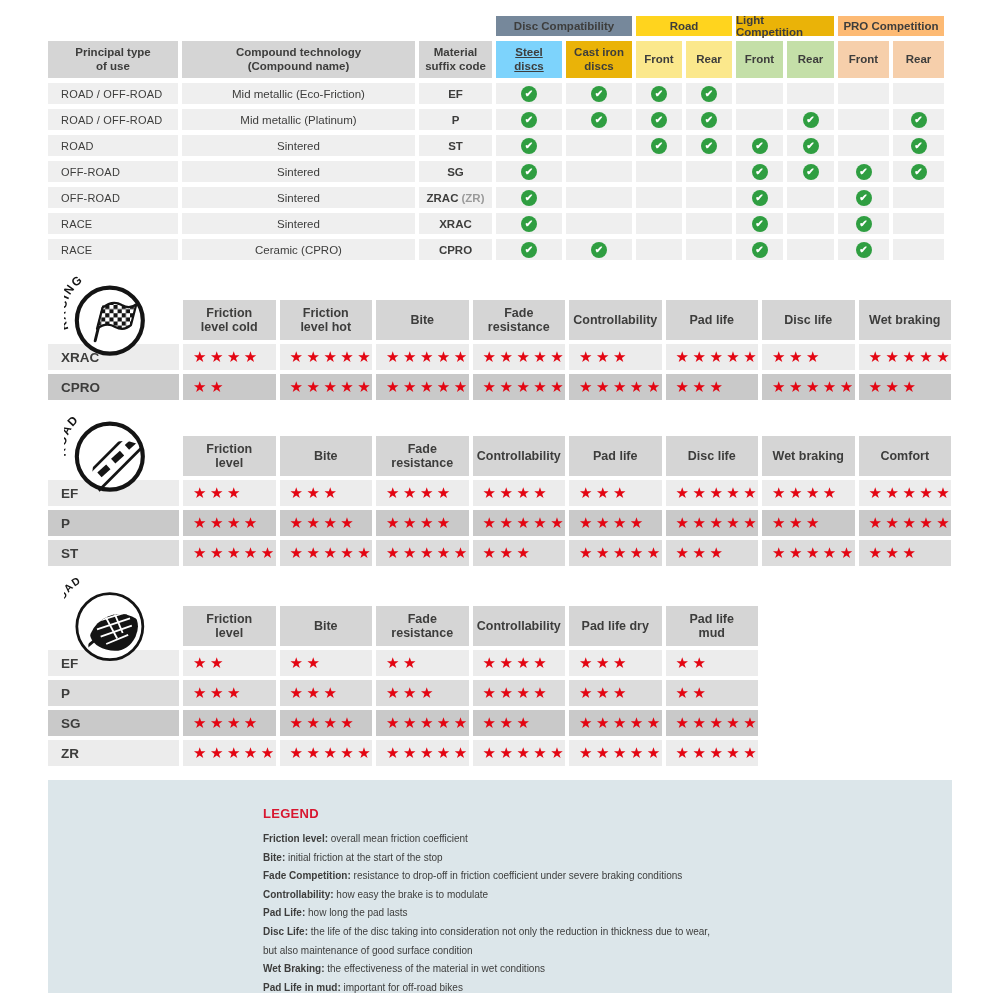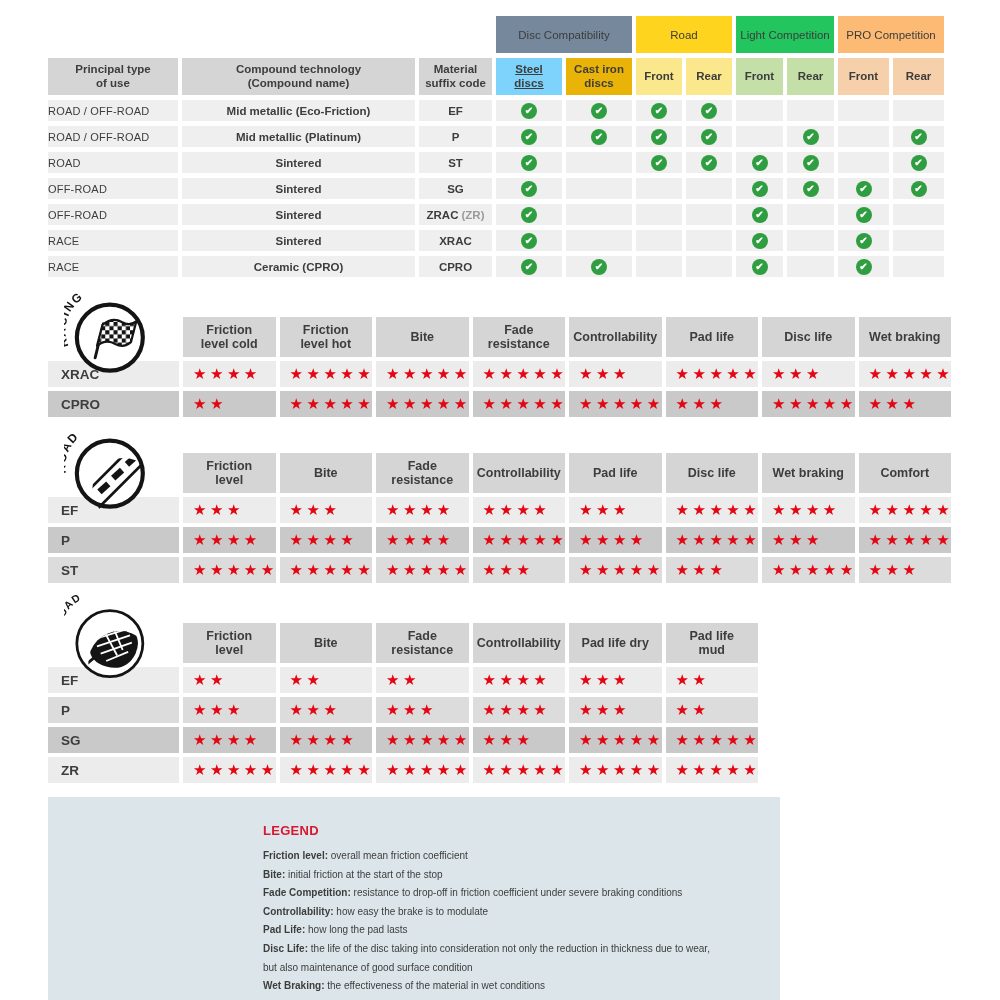--- a/index.html
+++ b/index.html
@@ -4,29 +4,29 @@
 <style>
   html,body{margin:0;padding:0}
   body{width:1000px;height:1000px;overflow:hidden;background:#fff;
        font-family:"Liberation Sans",sans-serif;color:#3d3d3c}
   .page{padding:16px 48px 0;box-sizing:border-box}
 
   
   .compat{display:grid;grid-template-columns:130px 233px 73px 66px 66px 46px 46px 47px 47px 51px 51px;
           column-gap:4px;row-gap:5px}
   .gspacer{height:20px}
-  .ghead{height:37px;display:flex;align-items:center;justify-content:center;
-         font-size:11.5px;font-weight:normal;grid-column:span 2}
+  .ghead{height:20px;display:flex;align-items:center;justify-content:center;
+         font-size:11.5px;font-weight:bold;grid-column:span 2}
   .chead,.scol{height:37px;display:flex;align-items:center;justify-content:center;
          text-align:center;font-size:11.5px;font-weight:bold;line-height:1.18;white-space:pre-line}
   .chead{background:#d5d5d5}
   .c{background:#efefef;height:21px;display:flex;align-items:center;justify-content:center;
      font-size:11px}
-  .c.use{justify-content:flex-start;padding-left:0;letter-spacing:.2px}
-  .c.comp{font-weight:bold;font-size:11.5px}
+  .c.use{justify-content:flex-start;padding-left:13px;letter-spacing:.2px}
+  .c.comp{font-weight:normal;font-size:11.5px}
   .c.sfx{font-weight:bold;font-size:11.5px}
   .sfx-note{color:#9a9a9a;font-weight:bold;margin-left:3px}
   .check{width:16px;height:16px;border-radius:50%;background:#2f9e41;color:#fff;
          font-size:10px;line-height:1;display:flex;align-items:center;justify-content:center;font-weight:bold}
 
   
   .rsec{position:relative}
   .rsec.racing{margin-top:40px}
   .rsec.road{margin-top:36px}
   .rsec.offroad{margin-top:40px}
@@ -39,36 +39,36 @@
   .rlabel{height:26px;display:flex;align-items:center;padding-left:13px;font-weight:bold;font-size:13.5px}
   .stars{height:26px;display:flex;align-items:center;padding-left:10px;color:#e30613;
          font-size:15px;letter-spacing:3.5px;overflow:hidden;white-space:nowrap}
   .shade-light{background:#ececec}
   .shade-medium{background:#dcdcdc}
   .shade-dark{background:#c9c9c9}
   .sicon{position:absolute;left:16px;top:-28px;width:88px;height:88px}
   .sicon text{font-family:"Liberation Sans",sans-serif}
 
   
-  .legend{margin-top:14px;background:#dce6ea;width:732px;height:213px;box-sizing:border-box;
+  .legend{margin-top:14px;background:#dce6ea;width:904px;height:213px;box-sizing:border-box;
           padding:26px 20px 0 215px}
   .legend-title{color:#d81730;font-weight:bold;font-size:13px;margin-bottom:9px;letter-spacing:.3px}
   .lline{font-size:10px;line-height:18.6px;color:#3d3d3c}
   .lterm{font-weight:bold}
 </style>
 </head>
 <body>
 
 <div class="page">
 
   <div class="compat">
       <div class="gspacer" style="grid-column: span 3;"></div>
       <div class="ghead" style="background: rgb(118, 136, 155);">Disc Compatibility</div>
       <div class="ghead" style="background: rgb(255, 212, 30);">Road</div>
-      <div class="ghead" style="background: #22c55e;">Light Competition</div>
+      <div class="ghead" style="background: #eab308;">Light Competition</div>
       <div class="ghead" style="background: #fdba74;">PRO Competition</div>
       <div class="chead">Principal type
 of use</div>
       <div class="chead">Compound technology
 (Compound name)</div>
       <div class="chead">Material
 suffix code</div>
       <div class="scol" style="background: #7dd3fc; text-decoration: underline;">Steel
 discs</div>
       <div class="scol" style="background: #eab308;">Cast iron

